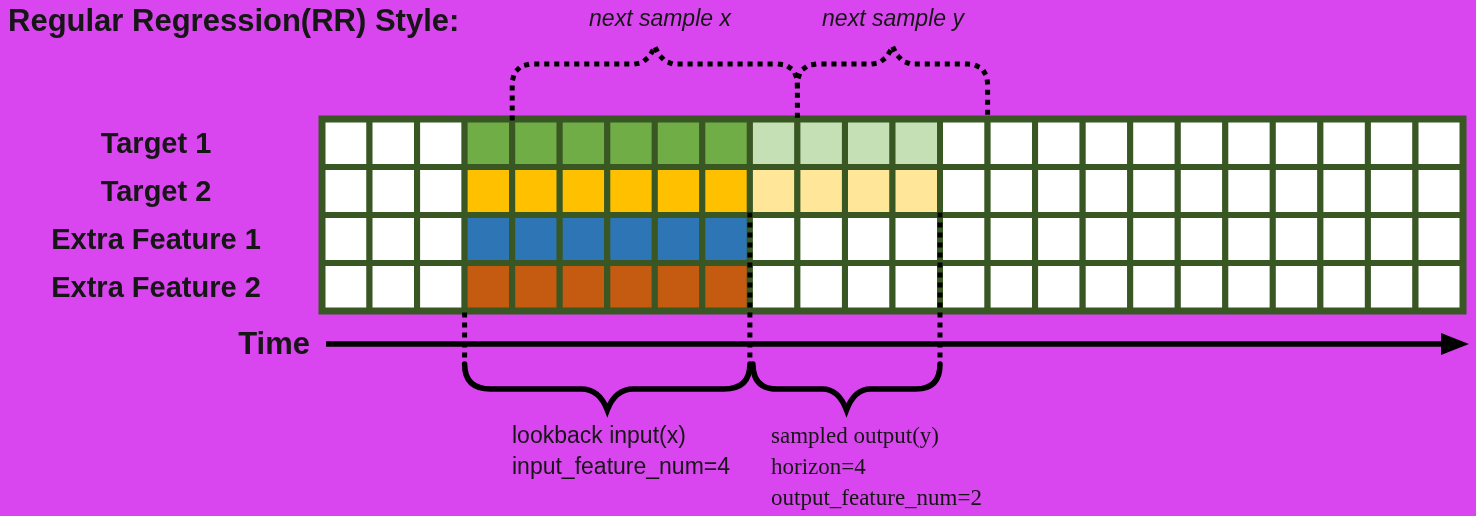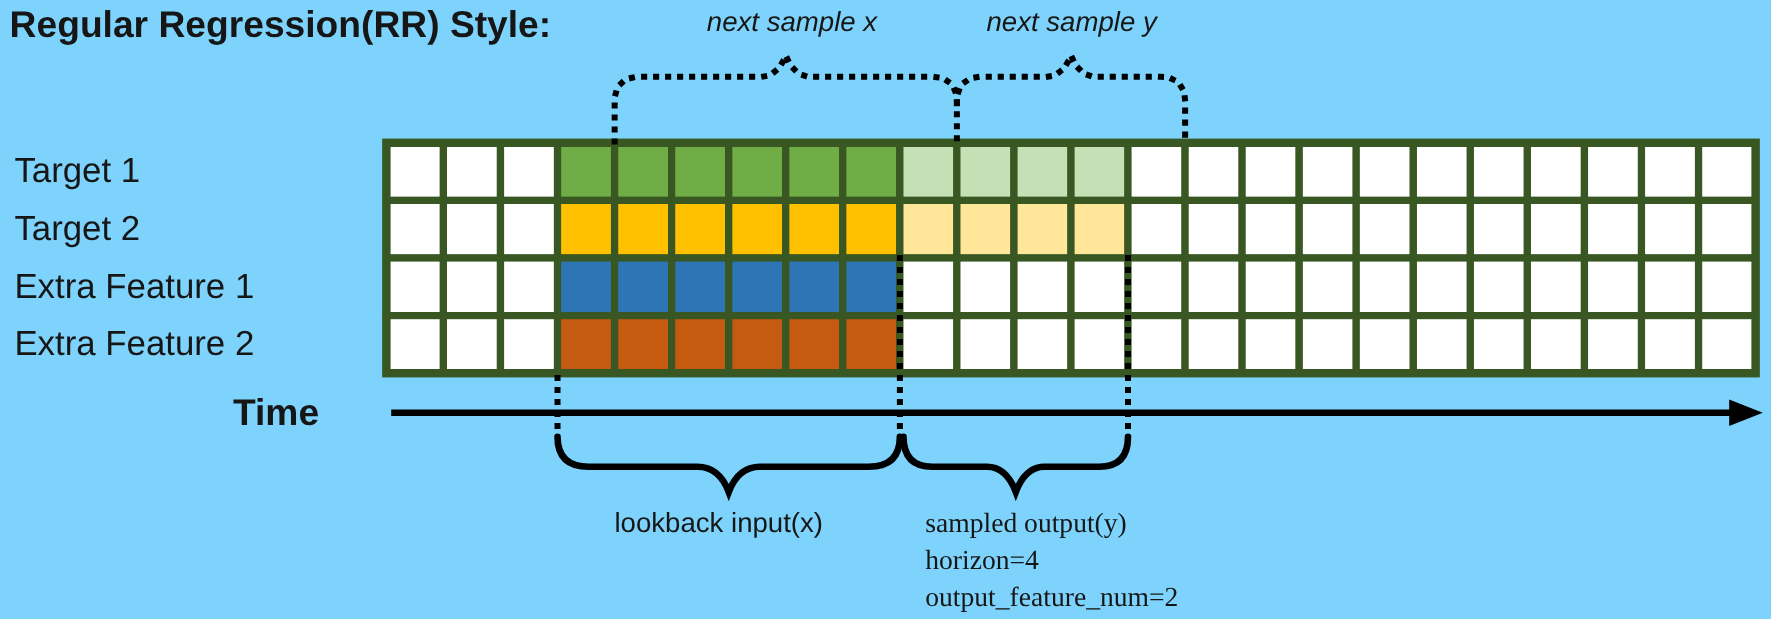--- a/index.html
+++ b/index.html
@@ -1,42 +1,42 @@
 <!DOCTYPE html>
 <html><head>
 <meta charset="utf-8">
 <style>
   html,body{margin:0;padding:0;background:#ffffff;}
   .stage{
     position:relative;
     width:1476px;height:516px;
-    background:#7dd3fc;
+    background:#d946ef;
     font-family:"Liberation Sans",sans-serif;
     color:#161616;
     overflow:hidden;
   }
   .title{
     position:absolute;left:8px;top:3px;
     font-size:31px;font-weight:700;letter-spacing:0px;
   }
   .ns-label{
     position:absolute;top:5px;width:260px;
     text-align:center;
     font-size:23px;font-style:italic;font-weight:500;
   }
   .ns-x{left:530px;}
   .ns-y{left:763px;}
   .row-label{
-    position:absolute;left:12px;width:312px;height:48px;
-    line-height:48px;text-align:left;
-    font-size:29px;font-weight:400;
+    position:absolute;left:0;width:312px;height:48px;
+    line-height:48px;text-align:center;
+    font-size:29px;font-weight:700;
   }
   .time-label{
     position:absolute;left:150px;top:320px;width:160px;height:48px;
-    line-height:48px;text-align:center;
+    line-height:48px;text-align:right;
     font-size:31px;font-weight:700;
   }
   .caption{
     position:absolute;top:420px;
     font-size:23px;line-height:31px;
     white-space:nowrap;
   }
   .caption-input{left:512px;}
   .caption-output{left:771px;font-family:Liberation Serif, serif;}
   #diagram-svg{position:absolute;left:0;top:0;}
@@ -162,20 +162,21 @@
       <path d="M 512.2 118 V 86 Q 512.2 64 534.2 64 L 632.8 64 Q 647.8 64 654.8 46 Q 661.8 64 676.8 64 L 775.4 64 Q 797.4 64 797.4 86 V 118" fill="none" stroke="#000000" stroke-width="5" stroke-linecap="square" stroke-dasharray="0.1 9.9"></path>
       <path d="M 797.4 86 Q 797.4 64 819.4 64 L 870.5 64 Q 885.5 64 892.5 46 Q 899.5 64 914.5 64 L 965.6 64 Q 987.6 64 987.6 86 V 118" fill="none" stroke="#000000" stroke-width="5" stroke-linecap="square" stroke-dasharray="0.1 9.9"></path>
       <line x1="326" y1="344" x2="1444" y2="344" stroke="#000000" stroke-width="5.5"></line>
       <polygon points="1469,344 1441,333 1441,355" fill="#000000"></polygon>
       <path d="M 464.6 364 Q 464.6 389 490.6 389 L 581.3 389 Q 599.3 389 607.3 410 Q 615.3 389 633.3 389 L 723.9 389 Q 749.9 389 749.9 364" fill="none" stroke="#000000" stroke-width="5.5" stroke-linecap="round"></path>
       <path d="M 752.9 364 Q 752.9 389 776.9 389 L 822.5 389 Q 838.5 389 846.5 410 Q 854.5 389 870.5 389 L 916.0 389 Q 940.0 389 940.0 364" fill="none" stroke="#000000" stroke-width="5.5" stroke-linecap="round"></path>
     </svg>
 
   <div class="caption caption-input">
     <div>lookback input(x)</div>
+    <div>input_feature_num=4</div>
   </div>
   <div class="caption caption-output">
     <div>sampled output(y)</div>
     <div>horizon=4</div>
     <div>output_feature_num=2</div>
   </div>
 
 </div>
 
 </body></html>

